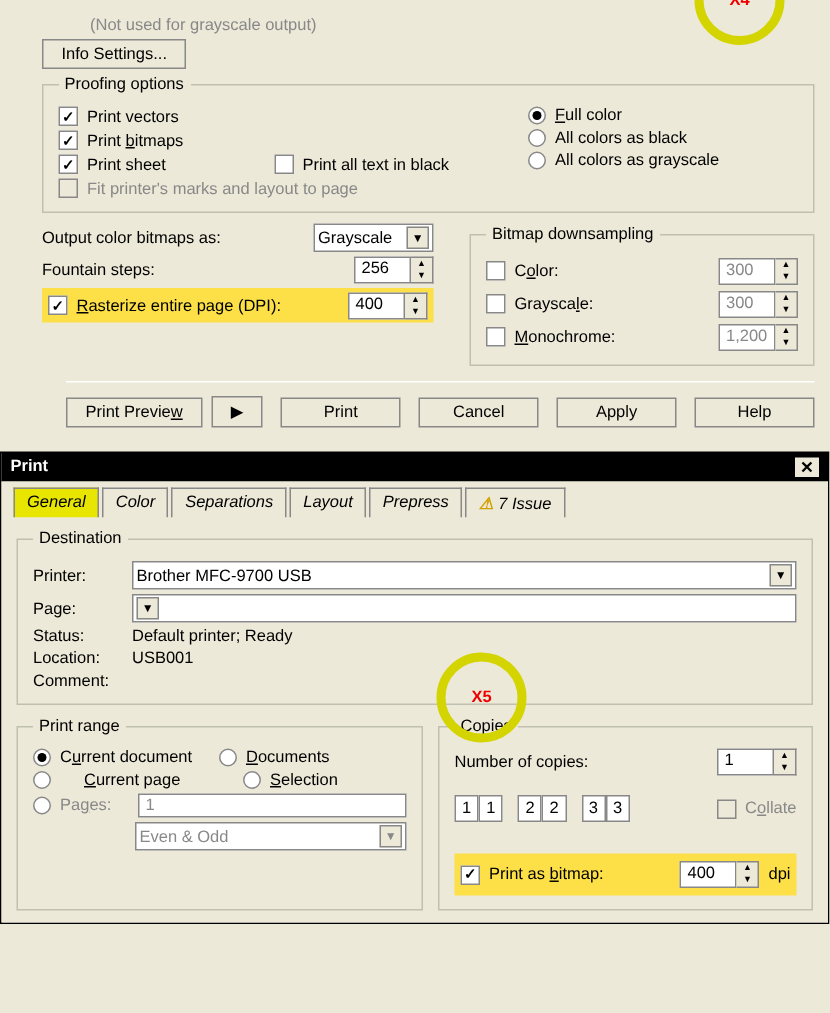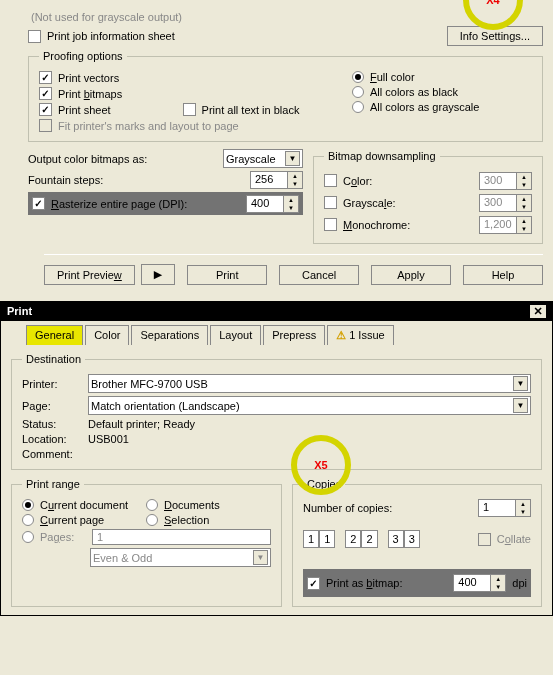--- a/index.html
+++ b/index.html
@@ -15,45 +15,41 @@
 legend { padding: 0 4px; }
 .btn { background: #ece9d8; border: 1px solid #888; padding: 3px 12px; min-width: 80px; text-align: center; cursor: pointer; }
 .input { background: #fff; border: 1px solid #888; padding: 1px 4px; }
 .select { background: #fff; border: 1px solid #888; padding: 1px 2px; display: flex; align-items: center; justify-content: space-between; }
 .select .arrow { background: #ece9d8; border: 1px solid #888; width: 15px; height: 15px; display: flex; align-items: center; justify-content: center; font-size: 8px; }
 .spinner { display: flex; }
 .spinner .input { width: 38px; }
 .spinner .arrows { display: flex; flex-direction: column; border: 1px solid #888; border-left: none; background: #ece9d8; }
 .spinner .arrows span { width: 14px; height: 8px; font-size: 6px; display: flex; align-items: center; justify-content: center; }
 .disabled-text { color: #888; }
-.hl-yellow { background: #737373; }
+.hl-yellow { background: #fde047; }
 .titlebar { background: #000; color: #fff; padding: 3px 6px; display: flex; justify-content: space-between; font-weight: bold; }
-.tabs { display: flex; gap: 2px; padding: 4px 25px 0; background: #ece9d8; }
+.tabs { display: flex; gap: 2px; padding: 4px 8px 0; background: #ece9d8; font-style: italic; }
 .tab { border: 1px solid #888; border-bottom: none; padding: 3px 8px; background: #ece9d8; }
 .tab.active { background: #e8e600; }
 .tab .warn { color: #d4a000; font-weight: bold; }
 .x-circle { position: absolute; width: 60px; height: 60px; border: 6px solid #d4d400; border-radius: 50%; display: flex; align-items: center; justify-content: center; font: bold 26px Arial; color: #e00; pointer-events: none; }
 .underline { text-decoration: underline; }
 </style>
 </head>
 <body>
 
 <div class="panel" style="position:relative; padding-top:8px;padding-left:28px;">
   <div class="x-circle" style="top:-30px; right:30px;">
       <span>X4</span>
     </div>
 
-  <div class="row" style="margin-left:3px;">
+  <div class="row" style="margin-left:32px;">
       <span class="disabled-text">(Not used for grayscale output)</span>
     </div>
   <div class="row" style="justify-content:space-between;">
-    <div class="row">
-      <span class="checkbox"></span>
-      <span>Print job information sheet</span>
-    </div>
     <span class="btn">Info Settings...</span>
   </div>
 
   <fieldset>
     <legend>Proofing options</legend>
     <div style="display:flex; gap:40px;">
       <div style="flex:1;">
         <div class="row">
             <span class="checkbox checked"></span>
             <span>Print vectors</span>
@@ -84,21 +80,21 @@
             <span>All colors as black</span>
           </div>
         <div class="row">
             <span class="radio"></span>
             <span>All colors as grayscale</span>
           </div>
       </div>
     </div>
   </fieldset>
 
-  <div style="display:flex; gap:10px;">
+  <div style="display:flex; gap:24px;">
     <div style="flex:1;">
       <div class="row" style="justify-content:space-between;">
         <span>Output color bitmaps as:</span>
         <div class="select" style="width:80px;">
             <span>Grayscale</span>
             <span class="arrow">▼</span>
           </div>
       </div>
       <div class="row" style="justify-content:space-between;">
         <span>Fountain steps:</span>
@@ -184,21 +180,21 @@
   <div class="titlebar">
     <span>Print</span>
     <span style="background:#ece9d8;color:#000;width:16px;text-align:center;">✕</span>
   </div>
   <div class="tabs">
     <span class="tab active">General</span>
     <span class="tab">Color</span>
     <span class="tab">Separations</span>
     <span class="tab">Layout</span>
     <span class="tab">Prepress</span>
-    <span class="tab"><span class="warn">⚠</span> <span>1 Issue</span></span>
+    <span class="tab"><span class="warn">⚠</span> <span>7 Issue</span></span>
   </div>
 
   <div class="panel" style="position:relative;">
     <div class="x-circle" style="top:90px; left:290px;">
         <span>X5</span>
       </div>
 
     <fieldset>
       <legend>Destination</legend>
       <div style="display:flex; gap:10px;flex-direction:column;">
@@ -206,21 +202,20 @@
           <div class="row">
               <span style="width:60px;">Printer:</span>
               <div class="select" style="flex:1;">
                 <span>Brother MFC-9700 USB</span>
                 <span class="arrow">▼</span>
               </div>
             </div>
           <div class="row">
               <span style="width:60px;">Page:</span>
               <div class="select" style="flex:1;">
-                <span>Match orientation (Landscape)</span>
                 <span class="arrow">▼</span>
               </div>
             </div>
           <div class="row">
               <span style="width:60px;">Status:</span>
               <span>Default printer; Ready</span>
             </div>
           <div class="row">
               <span style="width:60px;">Location:</span>
               <span>USB001</span>
@@ -236,21 +231,21 @@
       <fieldset style="flex:1;">
         <legend>Print range</legend>
         <div class="row">
             <span class="radio checked"></span>
             <span style="width:100px;">C<span class="underline">u</span>rrent document</span>
             <span class="radio"></span>
             <span><span class="underline">D</span>ocuments</span>
           </div>
         <div class="row">
             <span class="radio"></span>
-            <span style="width:100px;"><span class="underline">C</span>urrent page</span>
+            <span style="width:100px;margin-left:16px;"><span class="underline">C</span>urrent page</span>
             <span class="radio"></span>
             <span><span class="underline">S</span>election</span>
           </div>
         <div class="row">
             <span class="radio"></span>
             <span class="disabled-text" style="width:46px;">Pa<span class="underline">g</span>es:</span>
             <span class="input disabled-text" style="flex:1;">1</span>
           </div>
         <div class="row">
             <span style="width:62px;"></span>

